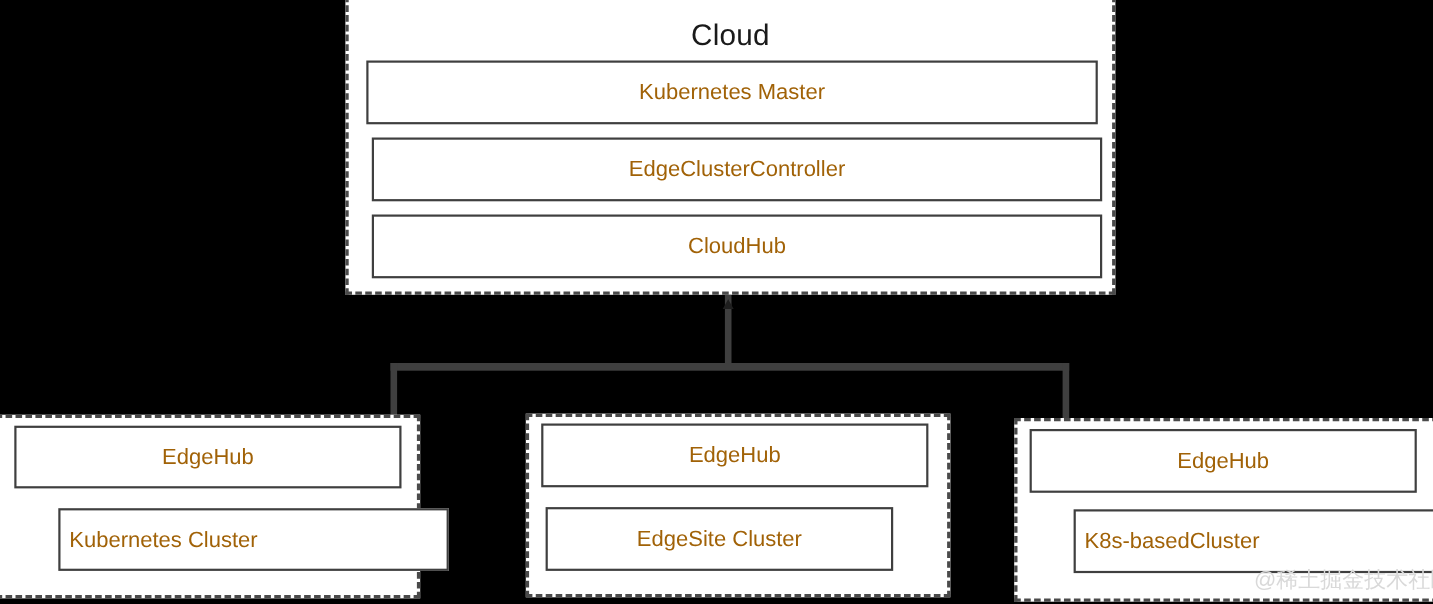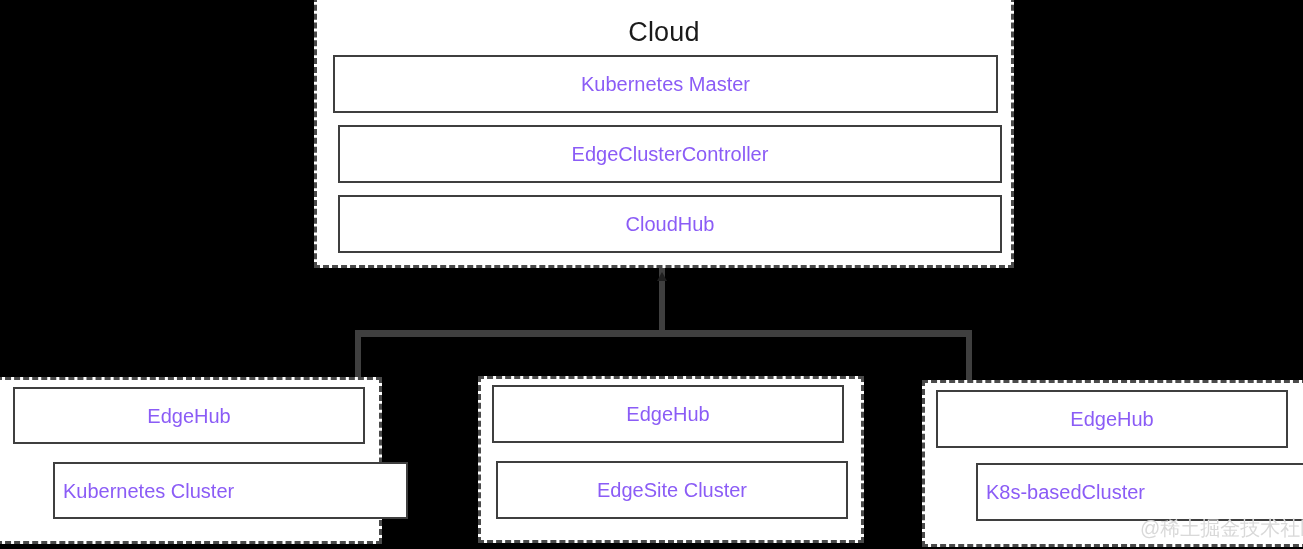--- a/index.html
+++ b/index.html
@@ -37,21 +37,21 @@
   }
 
   
   .node {
     position: absolute;
     background: #ffffff;
     border: 2.5px solid #3f3f3f;
     box-sizing: border-box;
     display: flex;
     align-items: center;
-    color: #8b5cf6;
+    color: #a16207;
     font-size: 20px;
     line-height: 1;
     white-space: nowrap;
   }
   .node.center { justify-content: center; }
   .node.left   { justify-content: flex-start; padding-left: 8px; margin-left: 40px; }
 
   
   .conn {
     position: absolute;
@@ -116,21 +116,21 @@
   <div class="node left" style="left:13px; top:462px; width:355px; height:57px;">
     <span>Kubernetes Cluster</span>
   </div>
 
   <div class="group" style="left:478px; top:376px; width:386px; height:167px;"></div>
 
   <div class="node center" style="left:492px; top:385px; width:352px; height:58px;">
     <span>EdgeHub</span>
   </div>
 
-  <div class="node center" style="left:496px; top:461px; width:352px; height:58px;">
+  <div class="node center" style="left:496px; top:461px; width:316px; height:58px;">
     <span>EdgeSite Cluster</span>
   </div>
 
   <div class="group" style="left:922px; top:380px; width:386px; height:167px;"></div>
 
   <div class="node center" style="left:936px; top:390px; width:352px; height:58px;">
     <span>EdgeHub</span>
   </div>
 
   <div class="node left" style="left:936px; top:463px; width:352px; height:58px;">

